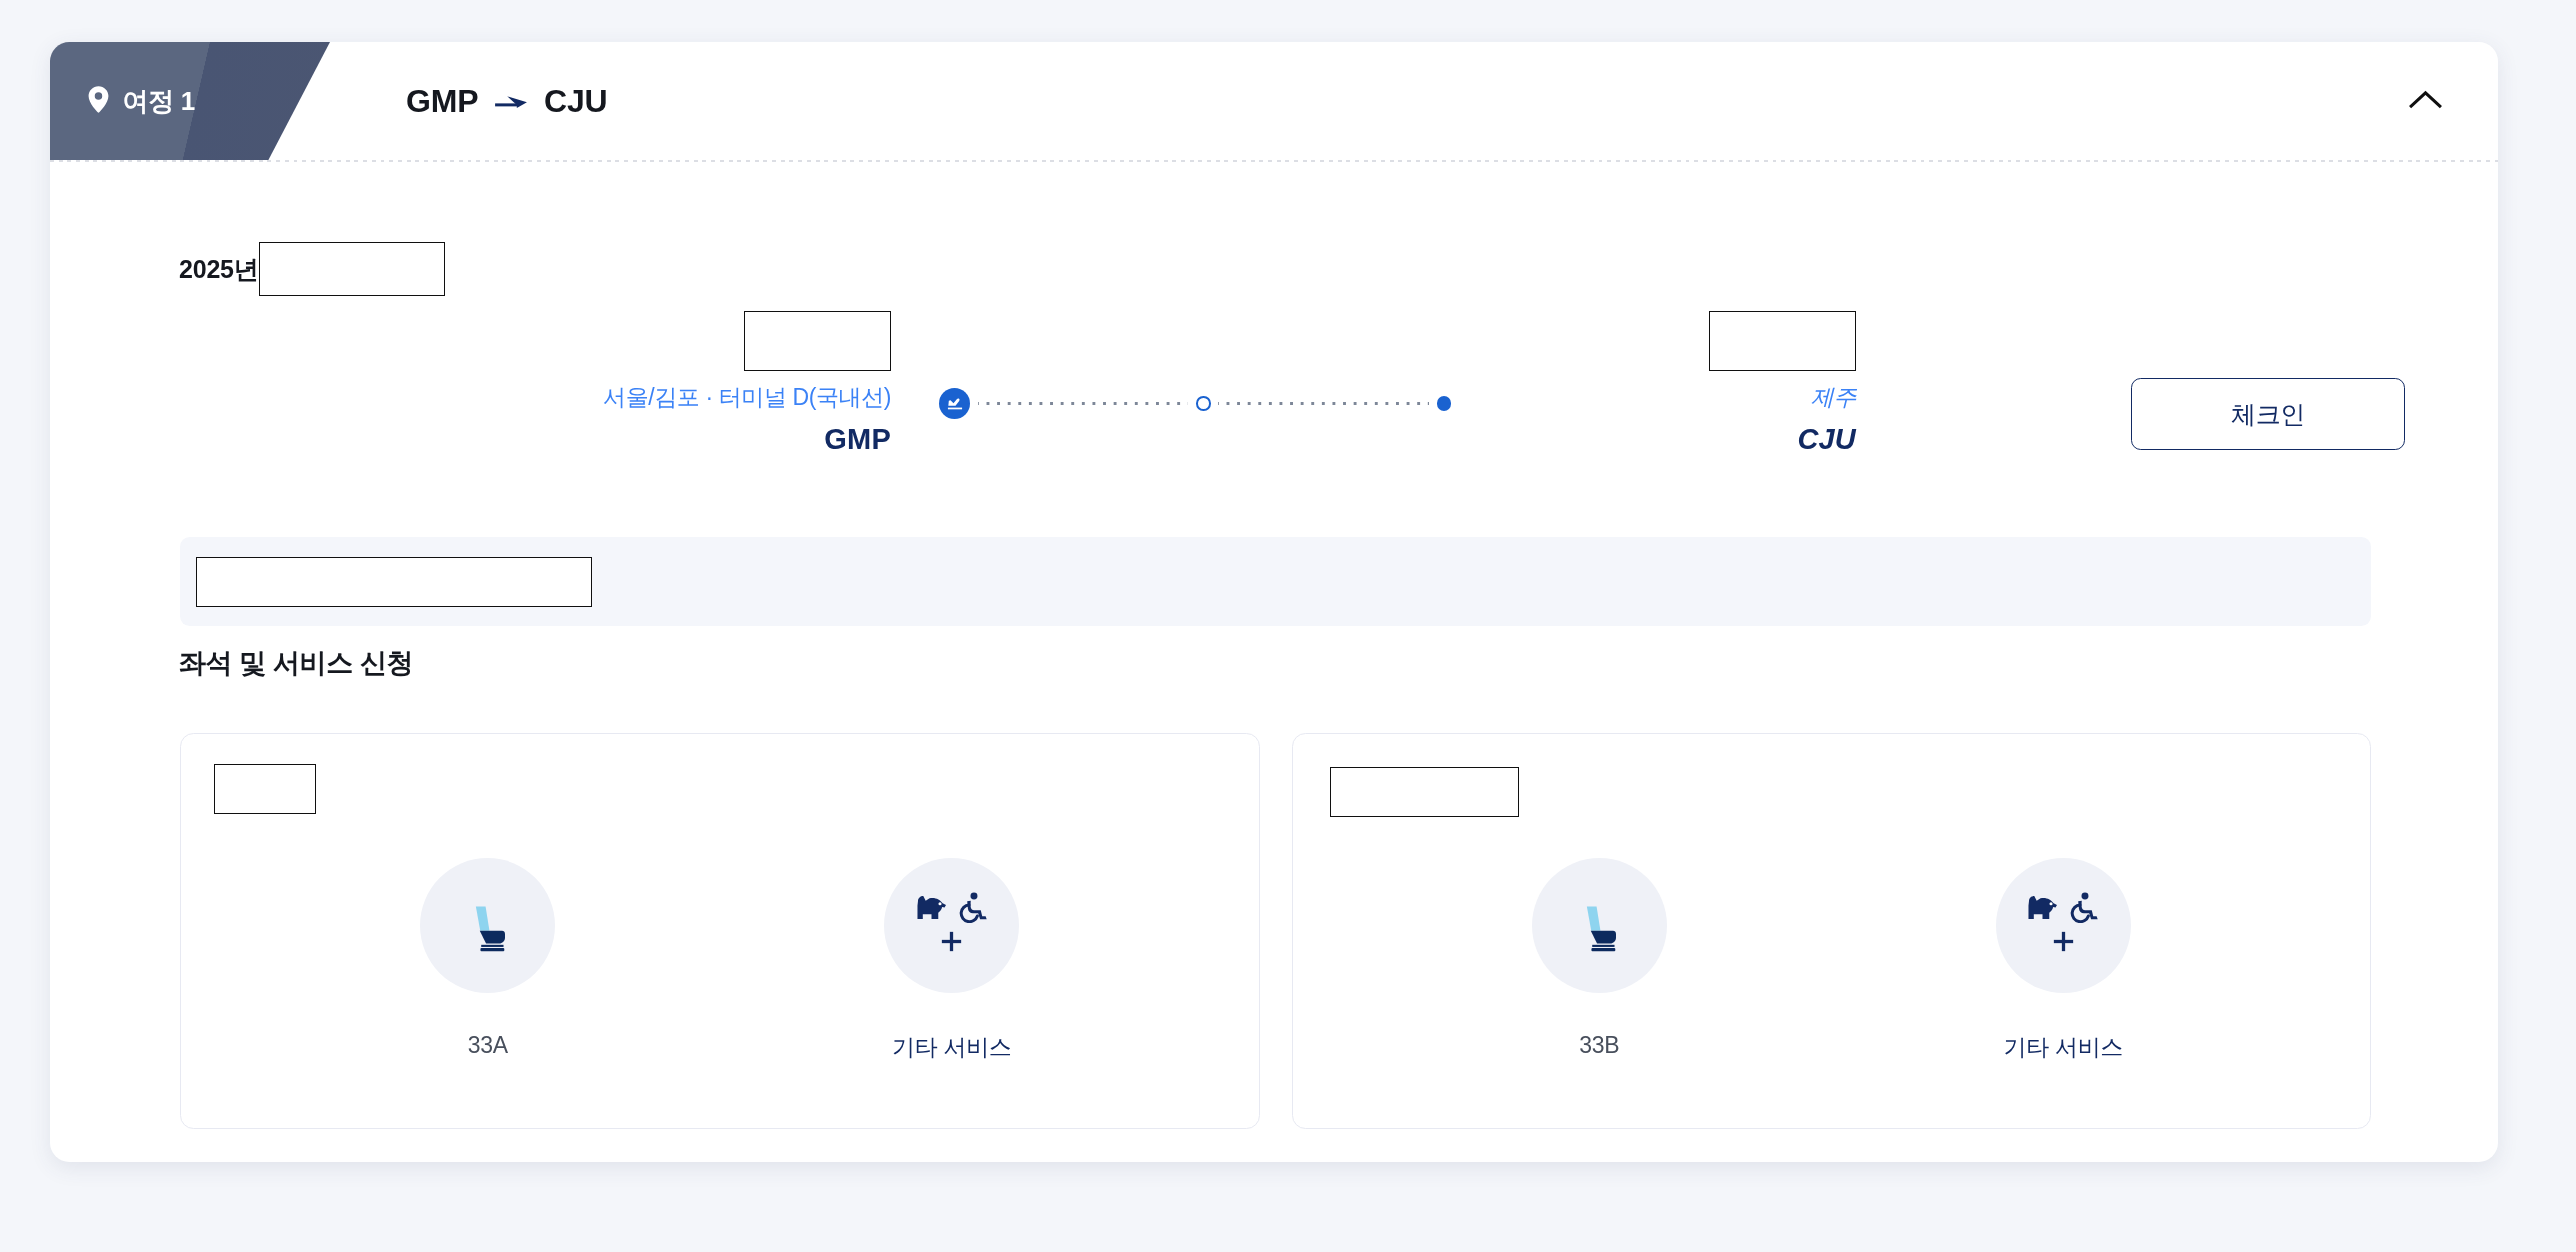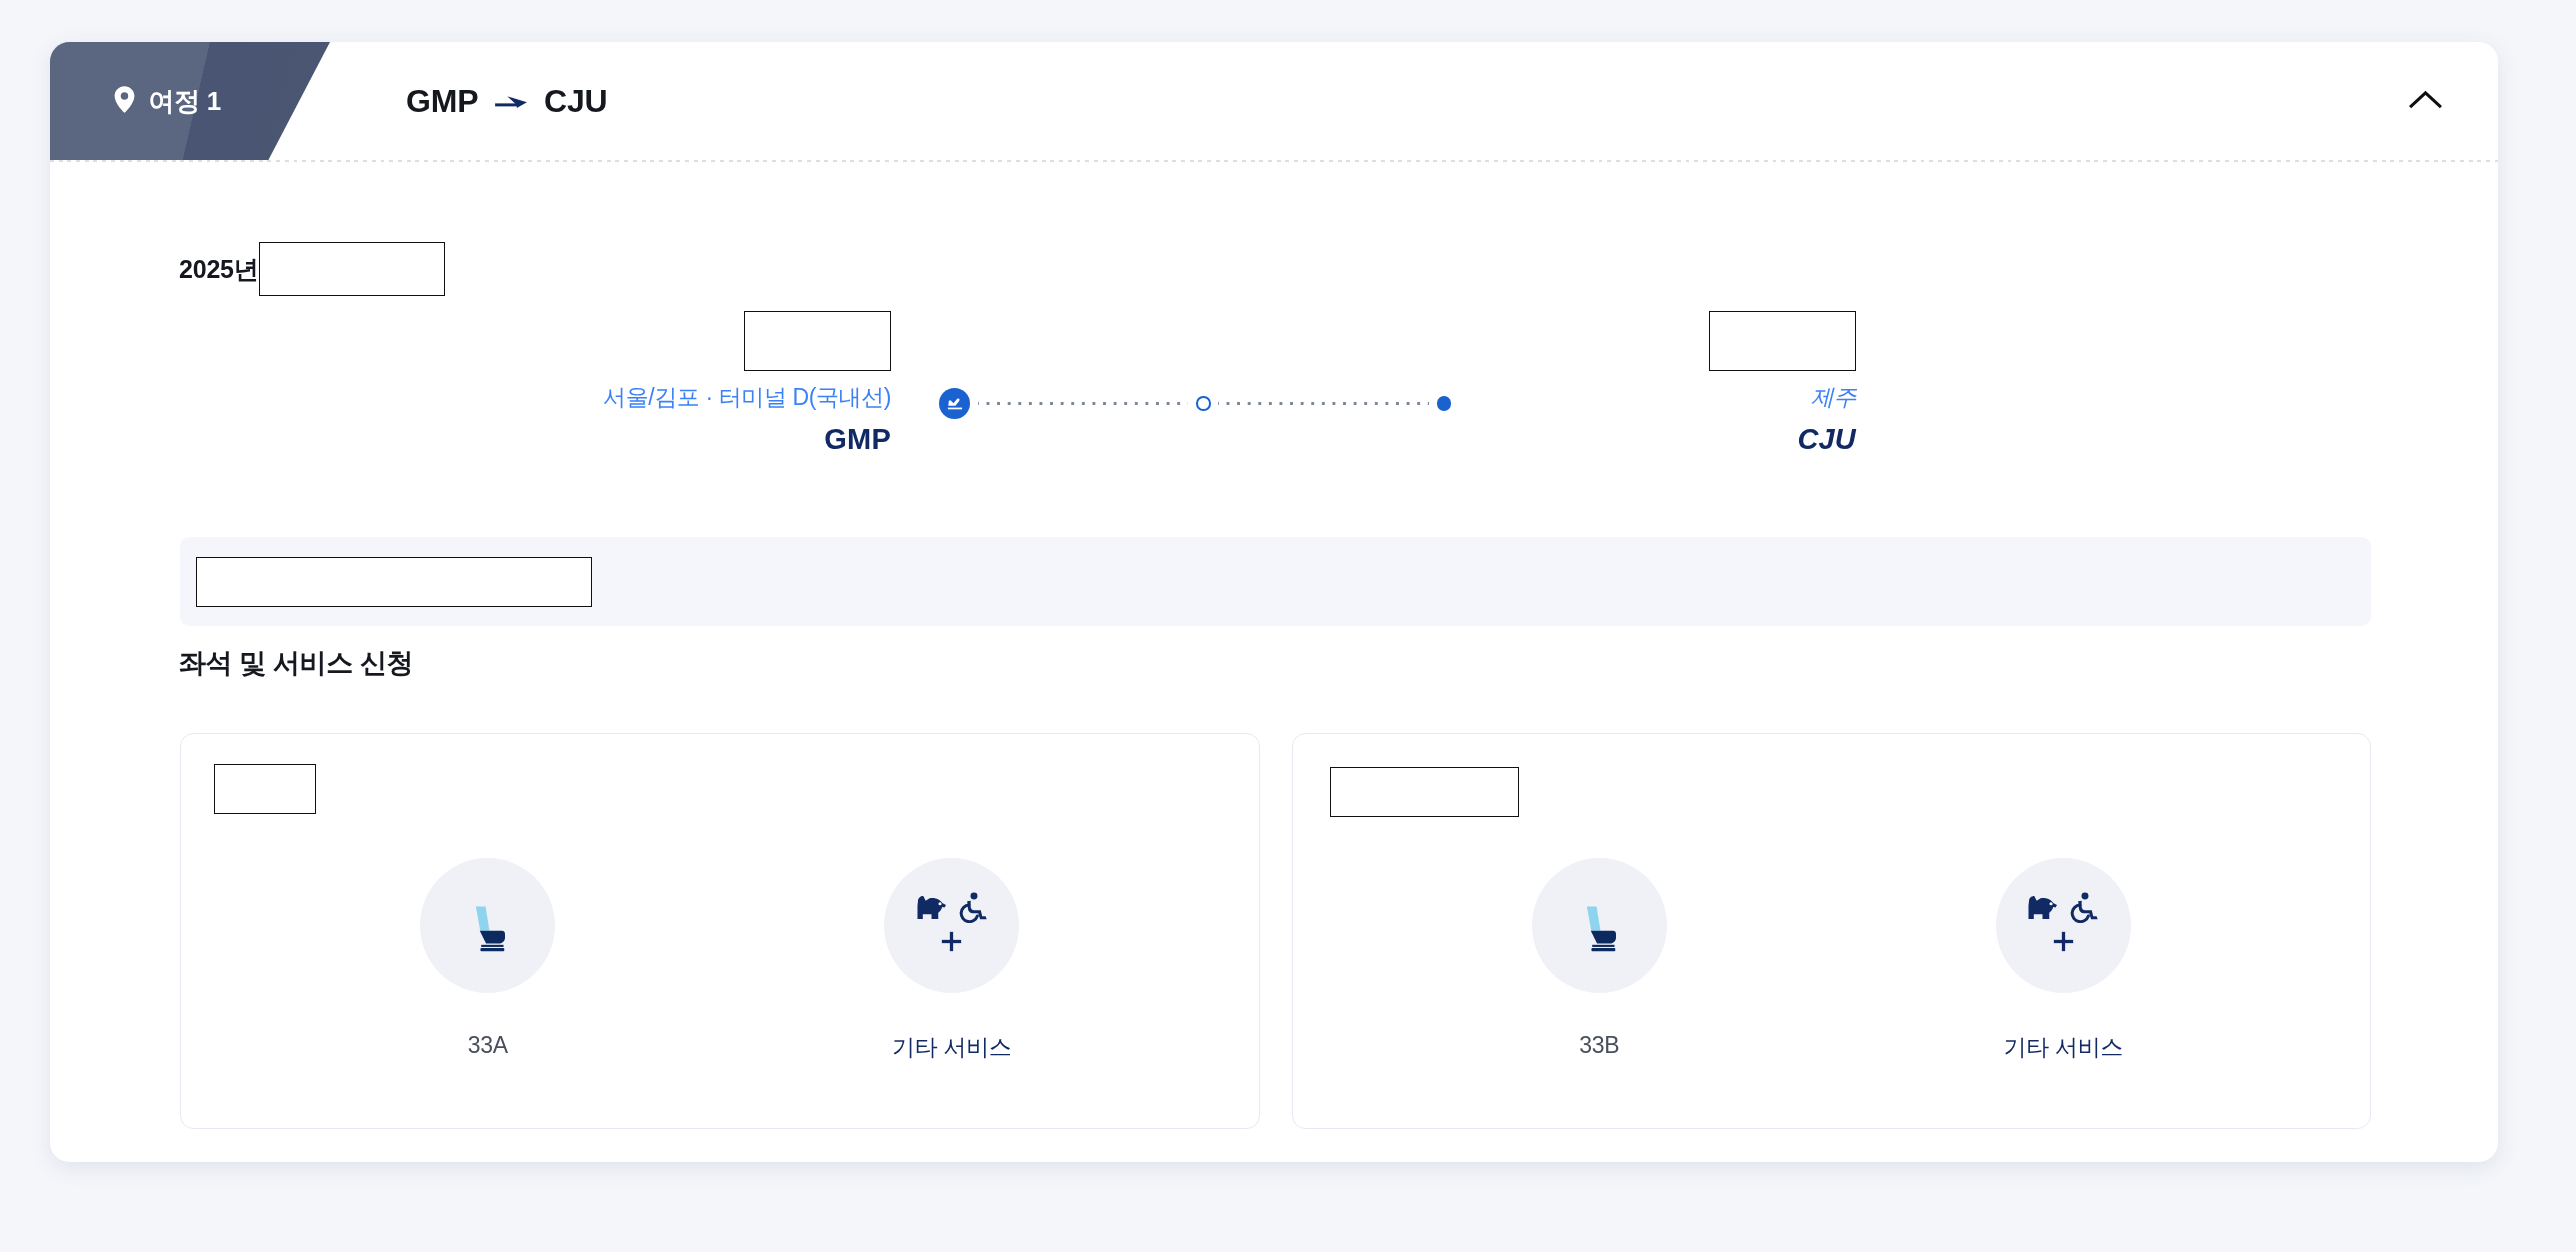--- a/index.html
+++ b/index.html
@@ -32,21 +32,21 @@
     position: absolute;
     left: 0;
     top: 0;
     width: 280px;
     height: 118px;
     background: linear-gradient(103deg, #5b6780 0%, #5b6780 52%, #495573 52.1%, #4b5672 100%);
     border-top-left-radius: 19.3px;
     clip-path: polygon(0 0, 100% 0, 78% 100%, 0 100%);
     display: flex;
     align-items: center;
-    padding-left: 64px;
+    padding-left: 38px;
     gap: 13.5px;
   }
   .journey-tab .pin-icon { display: block; }
   .journey-tab-label {
     color: #ffffff;
     font-size: 26px;
     font-weight: bold;
     letter-spacing: -0.3px;
     white-space: nowrap;
   }
@@ -379,20 +379,21 @@
       </div>
     </div>
 
     <div class="airport-block arr">
       <span class="redaction redaction-time"></span>
       <div class="airport-name">제주</div>
       <div class="airport-code">CJU</div>
     </div>
   </div>
 
+  <button class="checkin-btn">체크인</button>
 
   <div class="info-strip">
     <span class="redaction redaction-strip"></span>
   </div>
 
   <div class="section-title">좌석 및 서비스 신청</div>
 
   <div class="seat-cards">
 
     <div class="seat-card first">

